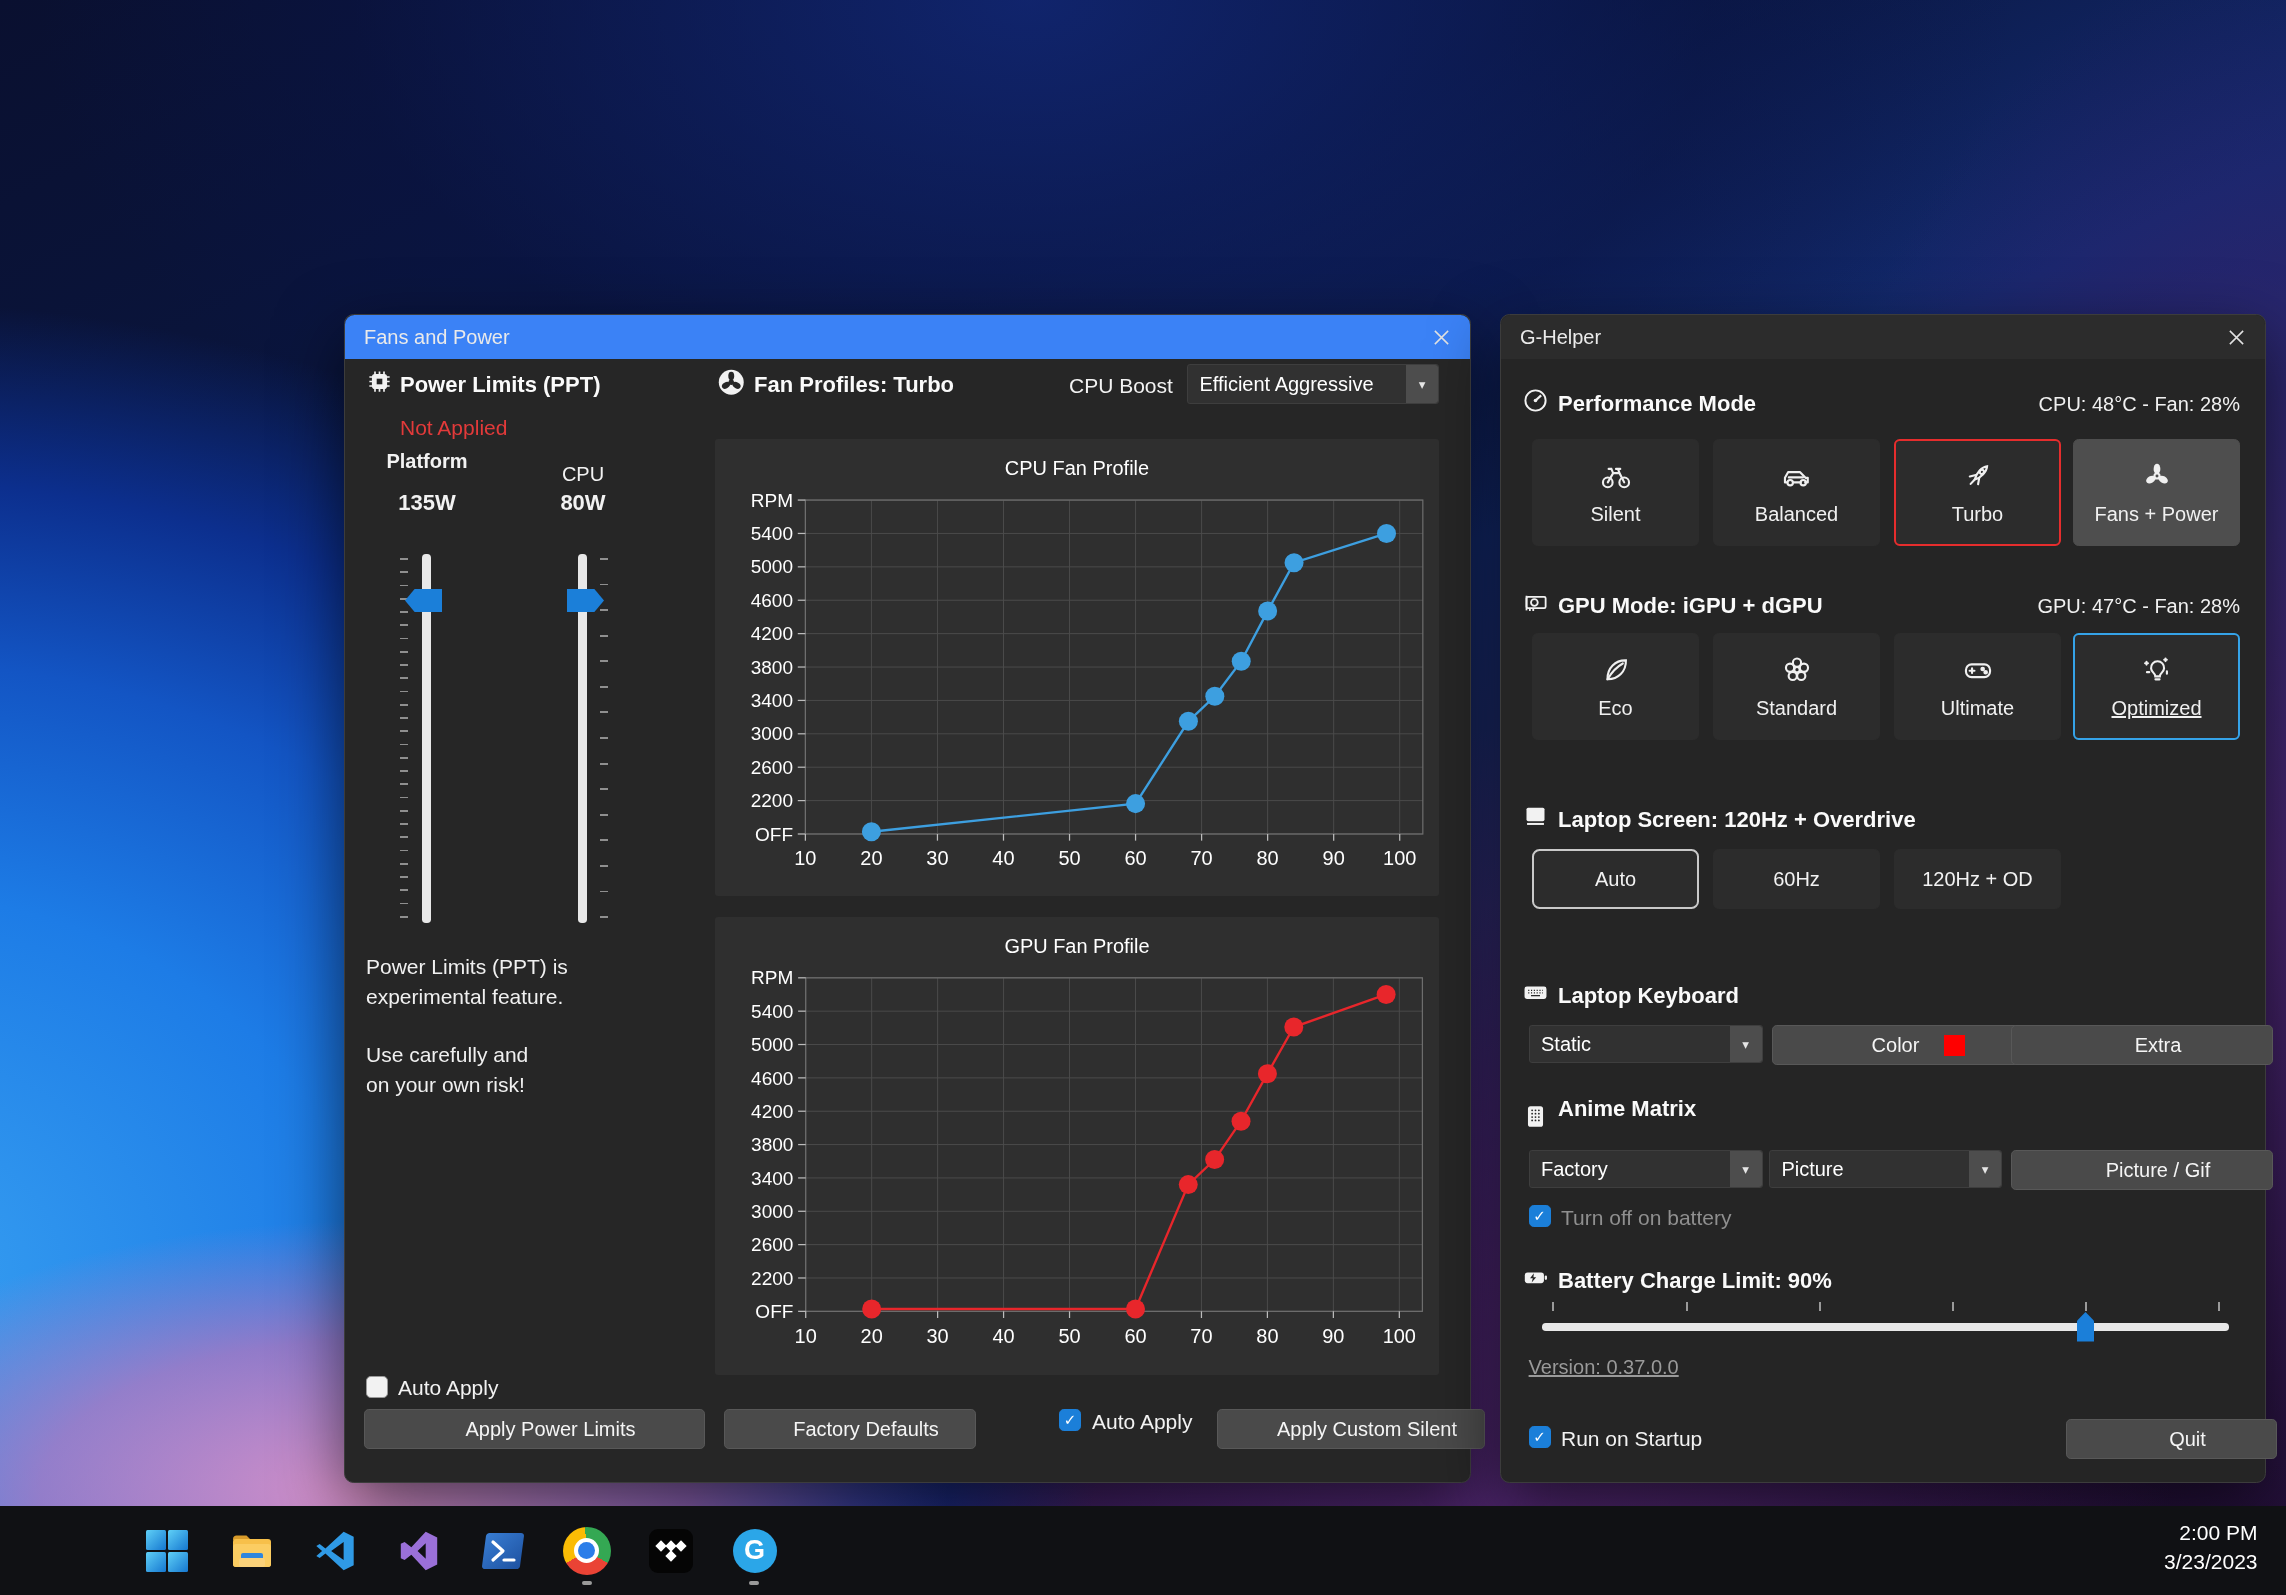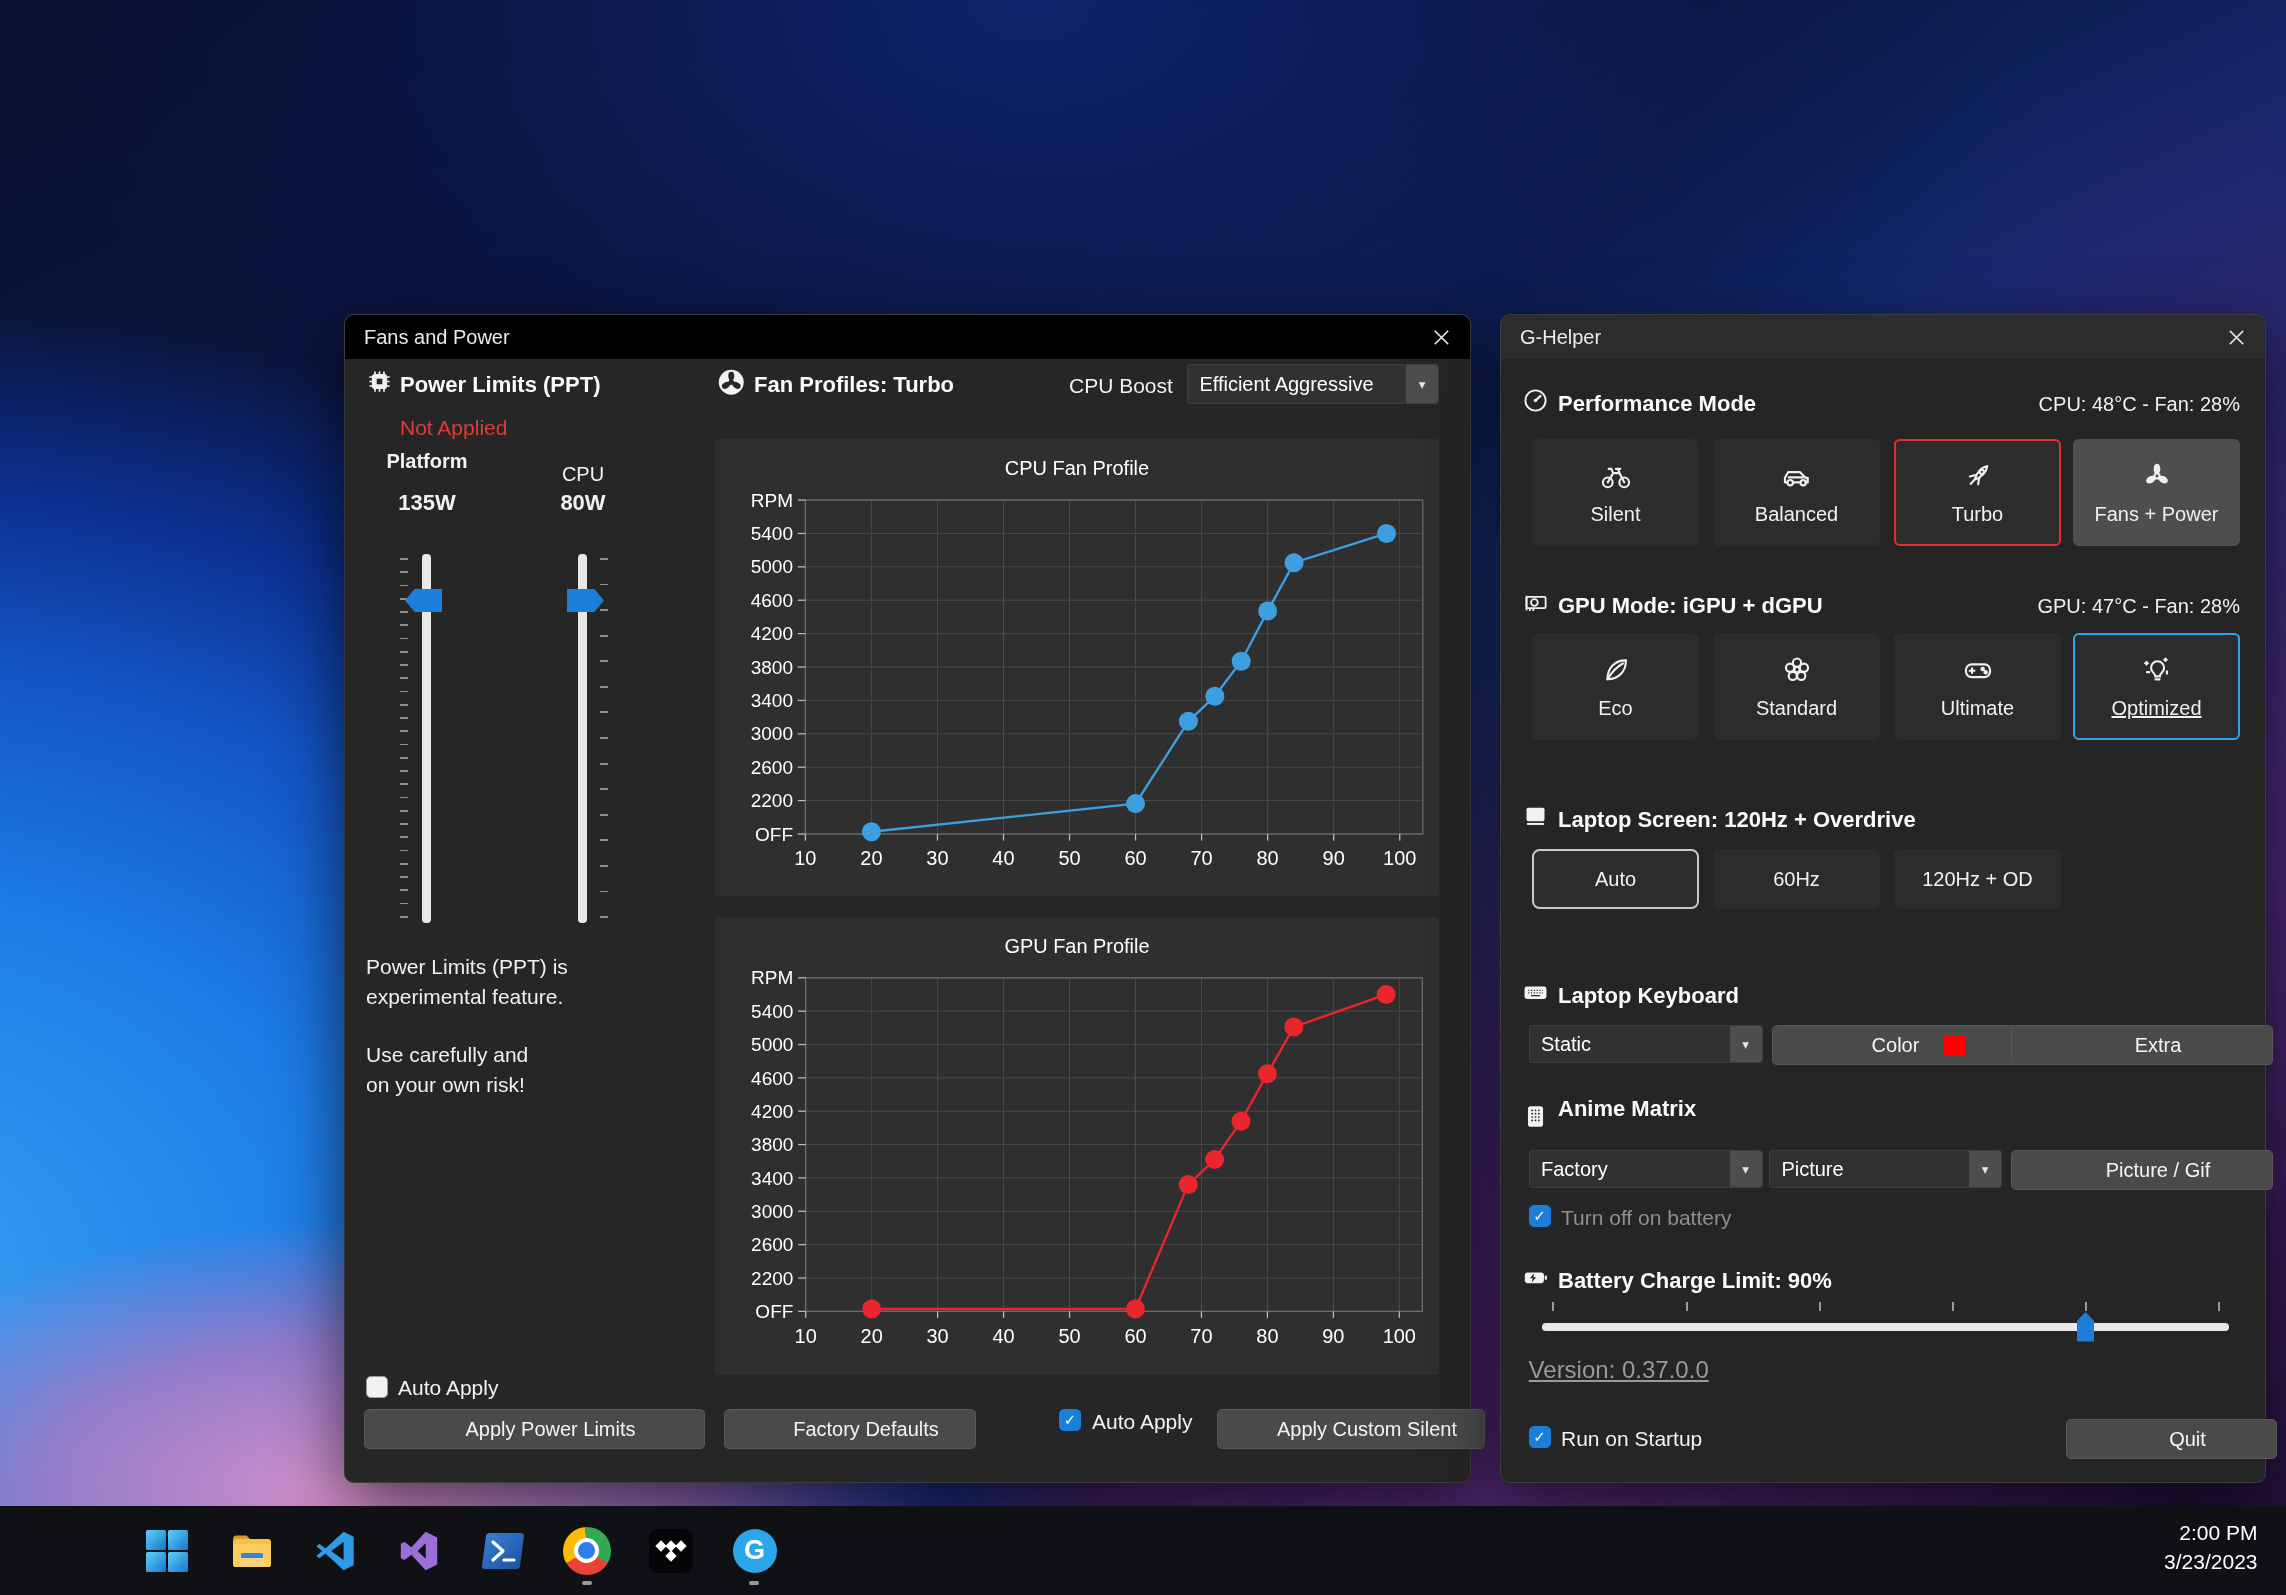--- a/index.html
+++ b/index.html
@@ -11,21 +11,21 @@
     background:
       radial-gradient(ellipse 856px 399px at 16% 93.5%, rgba(248,150,196,.85) 0%, rgba(236,116,176,.55) 38%, rgba(236,116,176,0) 68%),
       radial-gradient(ellipse 1664px 1284px at -6% 80%, #38a1f2 0%, #1d7ce6 30%, #1355c4 48%, #0c2f8e 62%, rgba(8,25,90,0) 76%),
       radial-gradient(ellipse 951px 1427px at 66% 110%, rgba(150,70,190,.50) 0%, rgba(110,45,150,.35) 45%, rgba(60,20,90,0) 72%),
       radial-gradient(ellipse 666px 1236px at 99% 55%, rgba(105,50,150,.45) 0%, rgba(70,25,110,.28) 50%, rgba(30,10,50,0) 75%),
       radial-gradient(ellipse 1236px 761px at 45% 0%, rgba(18,40,120,.8) 0%, rgba(10,20,70,.45) 55%, rgba(5,8,22,0) 80%),
       linear-gradient(155deg,#0a1030 0%,#0a1742 28%,#132a6e 46%,#232a66 60%,#2c1a4e 74%,#140b20 100%);}
   
   .win{position:absolute;background:#262626;border-radius:9.5px;border:1px solid #3c3c3c;
        box-shadow:0 23px 67px rgba(0,0,0,.6);}
-  .titlebar{position:absolute;left:0;top:0;right:0;height:44px;background:#000000;
+  .titlebar{position:absolute;left:0;top:0;right:0;height:44px;background:#3b82f6;
        border-radius:9.5px 9.5px 0 0;}
   .titlebar .wtitle{position:absolute;left:19px;top:10.5px;font-size:20px;color:#eaeaea;}
   .closebtn{position:absolute;right:13.3px;top:7.6px;width:30px;height:30px;display:flex;
        align-items:center;justify-content:center;cursor:default;}
   .hdr{position:absolute;font-size:22px;font-weight:bold;color:#fafafa;white-space:nowrap;}
   .status-right{position:absolute;right:25px;font-size:20px;color:#f0f0f0;white-space:nowrap;}
   .gbtn{position:absolute;background:#4a4a4a;border:1px solid #585858;border-radius:4.8px;
        display:flex;align-items:center;justify-content:center;font-size:20px;color:#f5f5f5;padding-left:32px;}
   .tile{position:absolute;width:167px;height:107px;background:#2c2c2c;border-radius:5.7px;
        display:flex;flex-direction:column;align-items:center;justify-content:center;gap:9.5px;
@@ -50,21 +50,21 @@
   .cb.checked{background:#1b7fd9;border:1px solid #1b7fd9;}
   .cblabel{position:absolute;font-size:21px;color:#f2f2f2;white-space:nowrap;}
   .chart-panel{position:absolute;background:#2f2f2f;border-radius:2.9px;}
   .vslider-track{position:absolute;width:8.6px;background:#e8e8e8;border-radius:3.8px;}
   .vthumb{position:absolute;width:37px;height:23px;background:#1b7fd9;}
   .vthumb.left{clip-path:polygon(0 50%,26% 0,100% 0,100% 100%,26% 100%);}
   .vthumb.right{clip-path:polygon(0 0,74% 0,100% 50%,74% 100%,0 100%);}
   .tickcol{position:absolute;display:flex;flex-direction:column;justify-content:space-between;}
   .tickcol span{display:block;width:7.6px;height:1.9px;background:#8f8f8f;}
   .note{position:absolute;font-size:21px;line-height:29.5px;color:#f0f0f0;white-space:pre-line;}
-  .linkgray{position:absolute;font-size:24px;color:#9a9a9a;text-decoration:underline;white-space:nowrap;}
+  .linkgray{position:absolute;font-size:20px;color:#9a9a9a;text-decoration:underline;white-space:nowrap;}
   
   #taskbar{position:absolute;left:0;right:0;bottom:0;height:90px;background:#101114;}
   .tb-icon{position:absolute;top:14.3px;width:61px;height:61px;display:flex;align-items:center;justify-content:center;border-radius:5.7px;}
   .run-dot{position:absolute;top:75px;width:9.5px;height:3.8px;border-radius:1.9px;background:#9a9a9a;}
   #clock{position:absolute;right:28.5px;top:13.3px;text-align:right;font-size:21px;line-height:28.5px;color:#fff;}
   .gcircle{border-radius:50%;background:#2ba6e8;color:#fff;font-weight:bold;display:flex;align-items:center;justify-content:center;}
   text{font-family:"Liberation Sans","DejaVu Sans",sans-serif;}
 </style>
 </head>
 <body>

